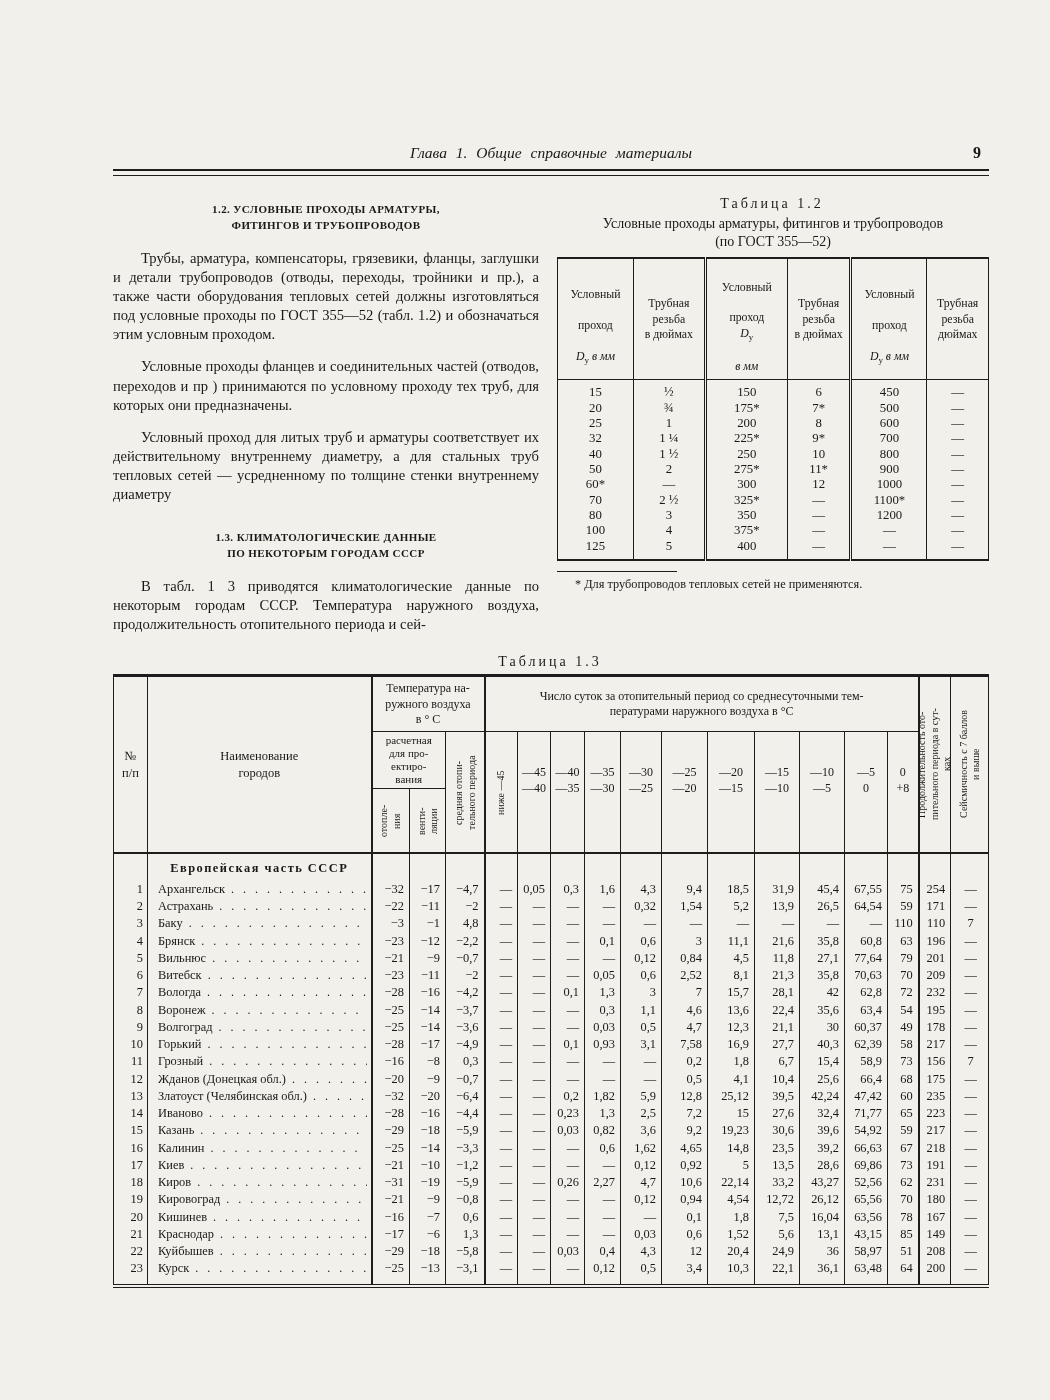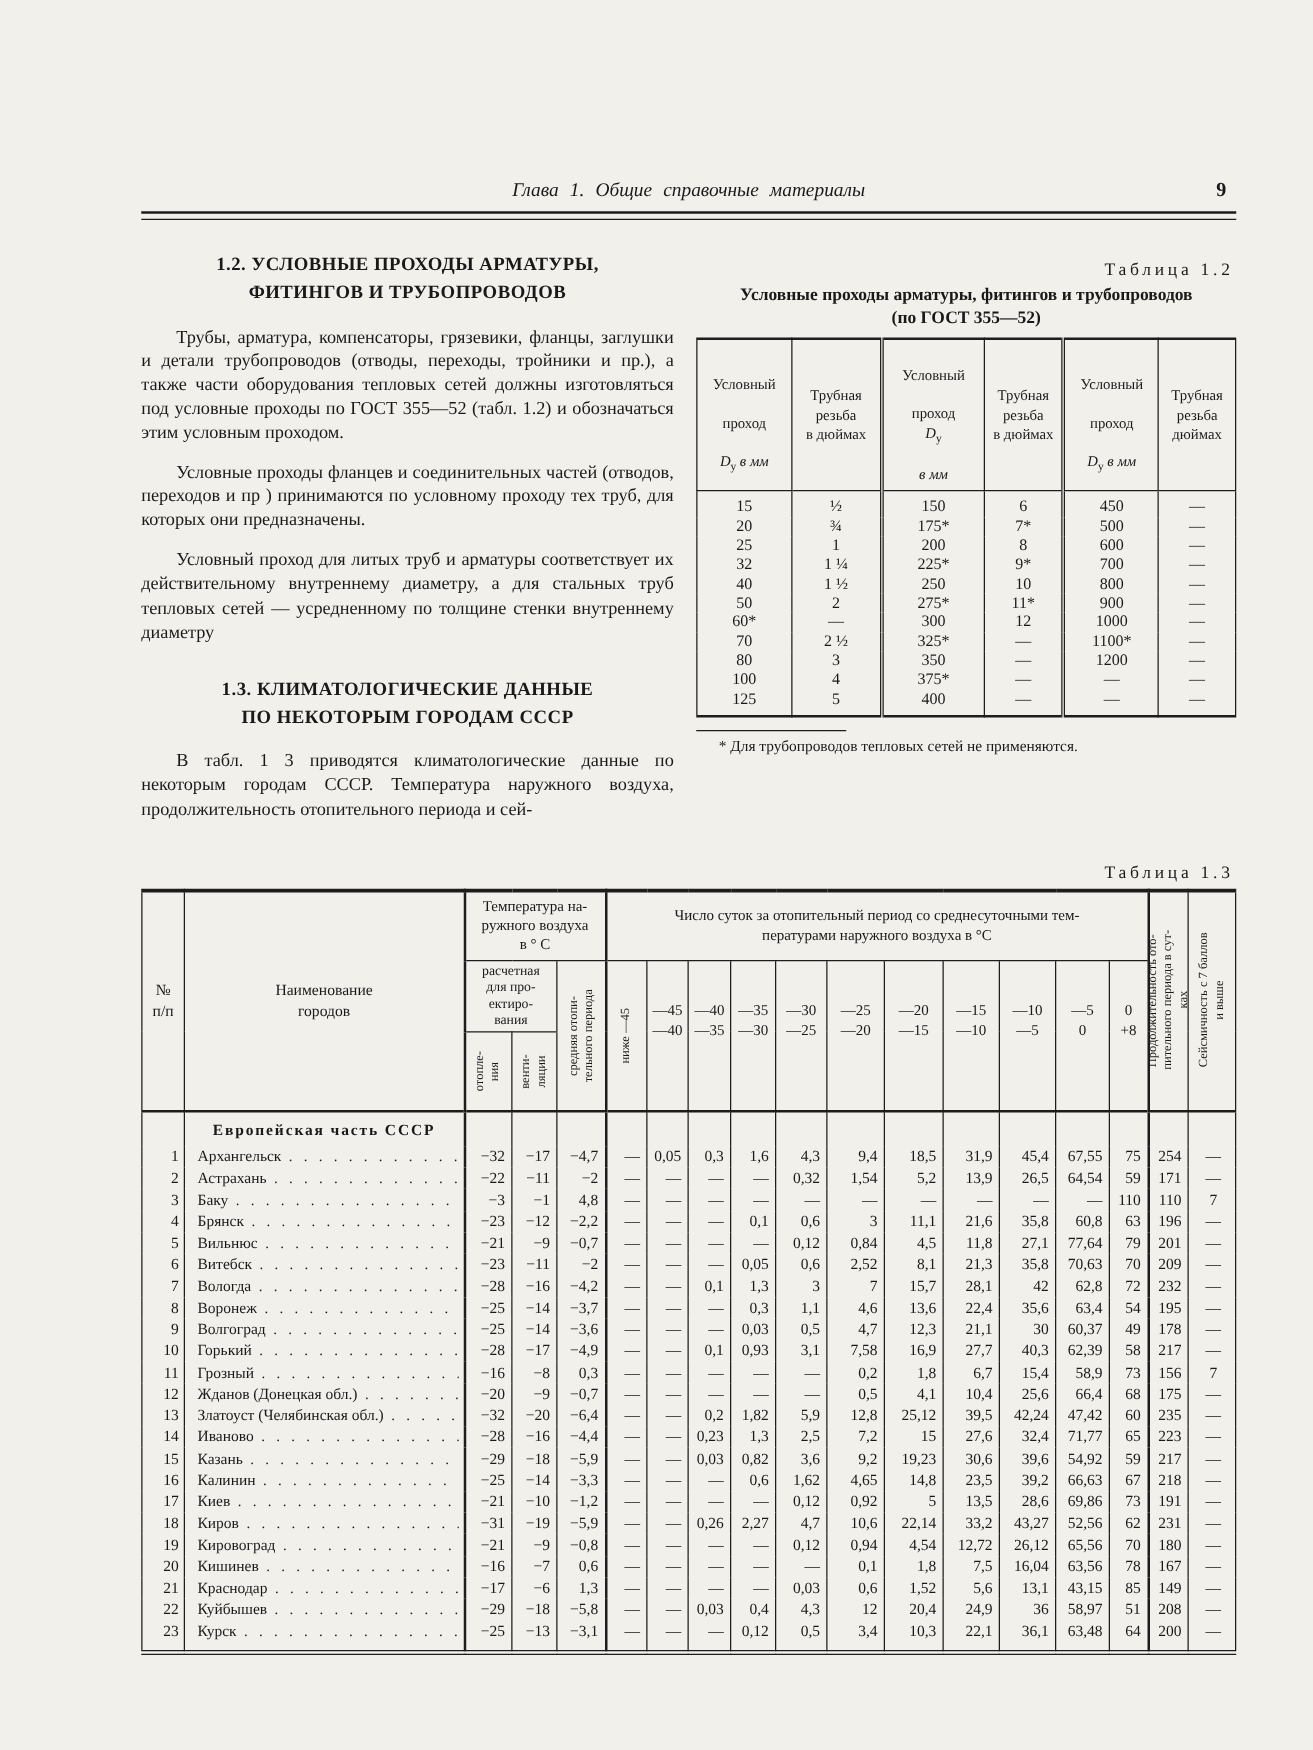--- a/index.html
+++ b/index.html
@@ -13,28 +13,28 @@
   .running-head{margin-top:144px;position:relative;text-align:center;
     font-style:italic;font-size:15.5px;word-spacing:5px;}
   .pgnum{position:absolute;right:8px;top:0;font-style:normal;font-size:16px;font-weight:700;}
   .head-rule{margin-top:7px;height:4px;border-top:2px solid #1d1d1d;border-bottom:1px solid #1d1d1d;}
 
   
   .cols{display:flex;gap:18px;align-items:flex-start;}
   .col-l{width:426px;}
   .col-r{width:432px;}
 
-  .sec-title{white-space:pre-line;text-align:center;font-weight:700;font-size:15px;
+  .sec-title{white-space:pre-line;text-align:center;font-weight:700;font-size:11px;
     line-height:1.45;margin:26px 6px 0;letter-spacing:.4px;}
   .para{font-size:14.6px;line-height:1.31;text-align:justify;text-indent:28px;margin:13px 0 0;}
   .para.first{margin-top:15px;}
   .para.nondent{text-indent:0;}
 
-  .tab-label{margin-top:33px;text-align:right;font-size:14px;letter-spacing:3px;padding-right:2px;font-family:Liberation Serif, serif;}
-  .tab-caption{white-space:pre-line;text-align:center;font-weight:700;font-size:14px;line-height:1.3;margin-top:3px;}
+  .tab-label{margin-top:20px;text-align:center;font-size:14px;letter-spacing:3px;padding-right:2px;font-family:Liberation Serif, serif;}
+  .tab-caption{white-space:pre-line;text-align:center;font-weight:400;font-size:14px;line-height:1.3;margin-top:3px;}
 
   
   #t12{width:100%;border-collapse:collapse;margin-top:6px;
     border-top:2.5px solid #1d1d1d;border-bottom:2.5px solid #1d1d1d;
     border-left:1px solid #1d1d1d;border-right:1px solid #1d1d1d;}
   #t12 th{font-weight:400;font-size:11.8px;line-height:1.3;padding:5px 2px;
     border-bottom:1.5px solid #1d1d1d;text-align:center;vertical-align:middle;white-space:pre-line;}
   #t12 th,#t12 td{border-left:1px solid #1d1d1d;}
   #t12 th:nth-child(3),#t12 td:nth-child(3),
   #t12 th:nth-child(5),#t12 td:nth-child(5){border-left:3px double #1d1d1d;}

